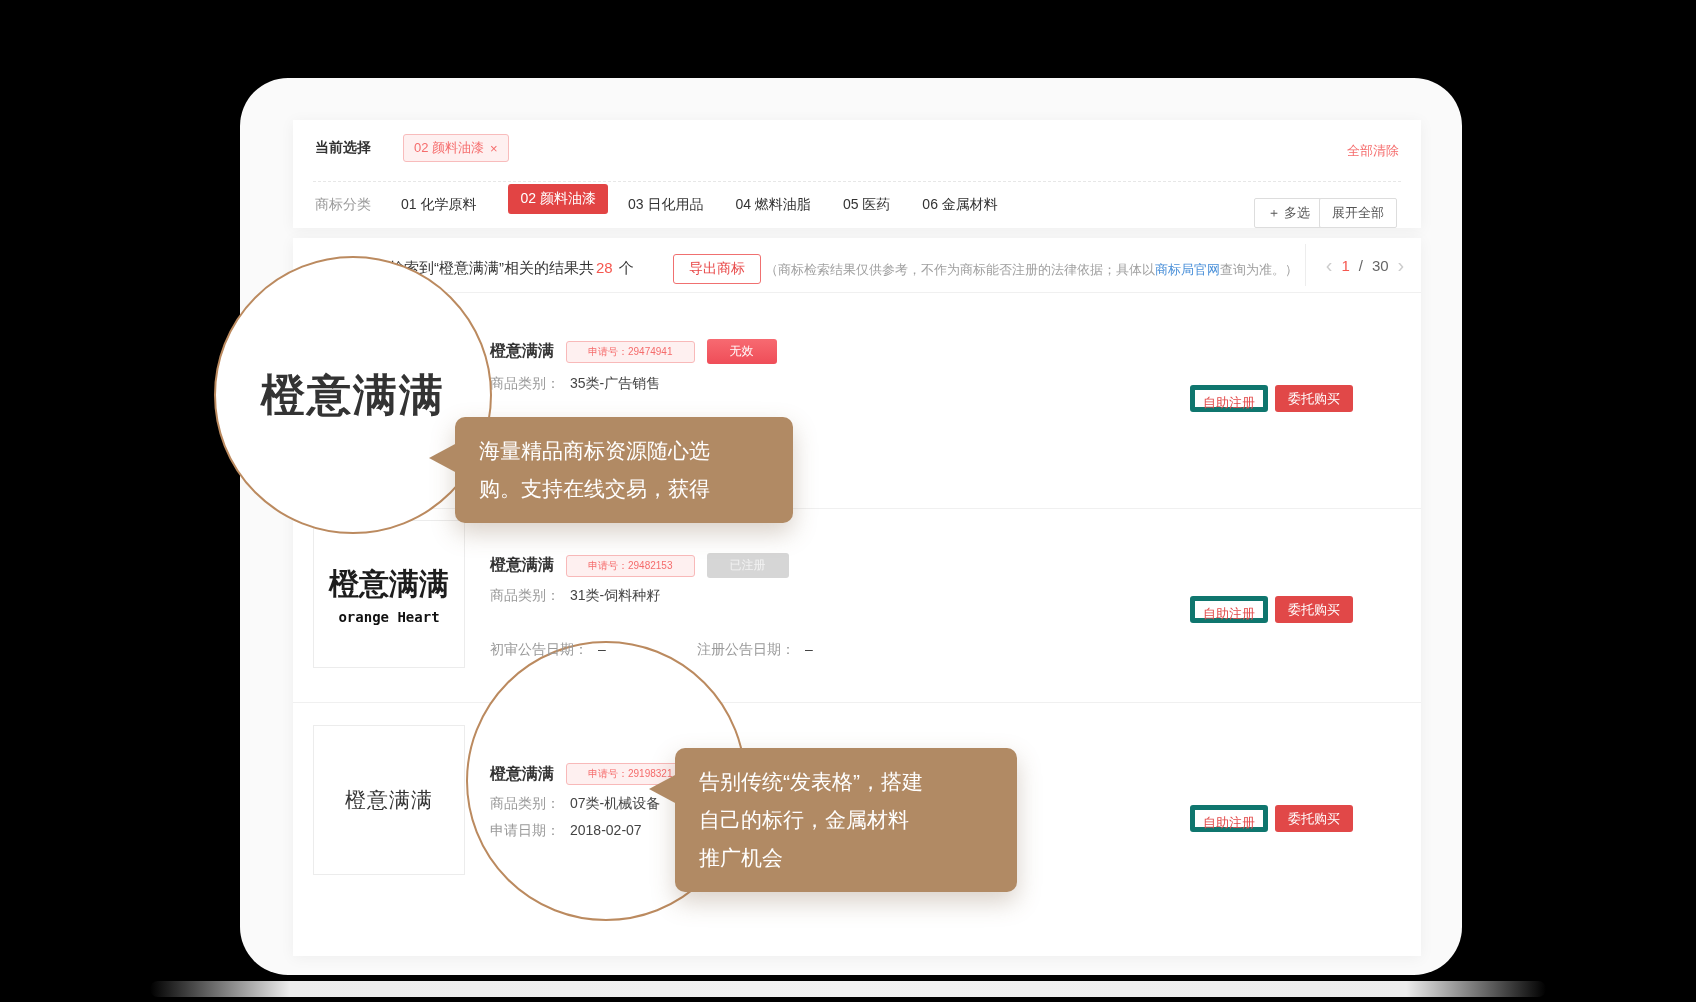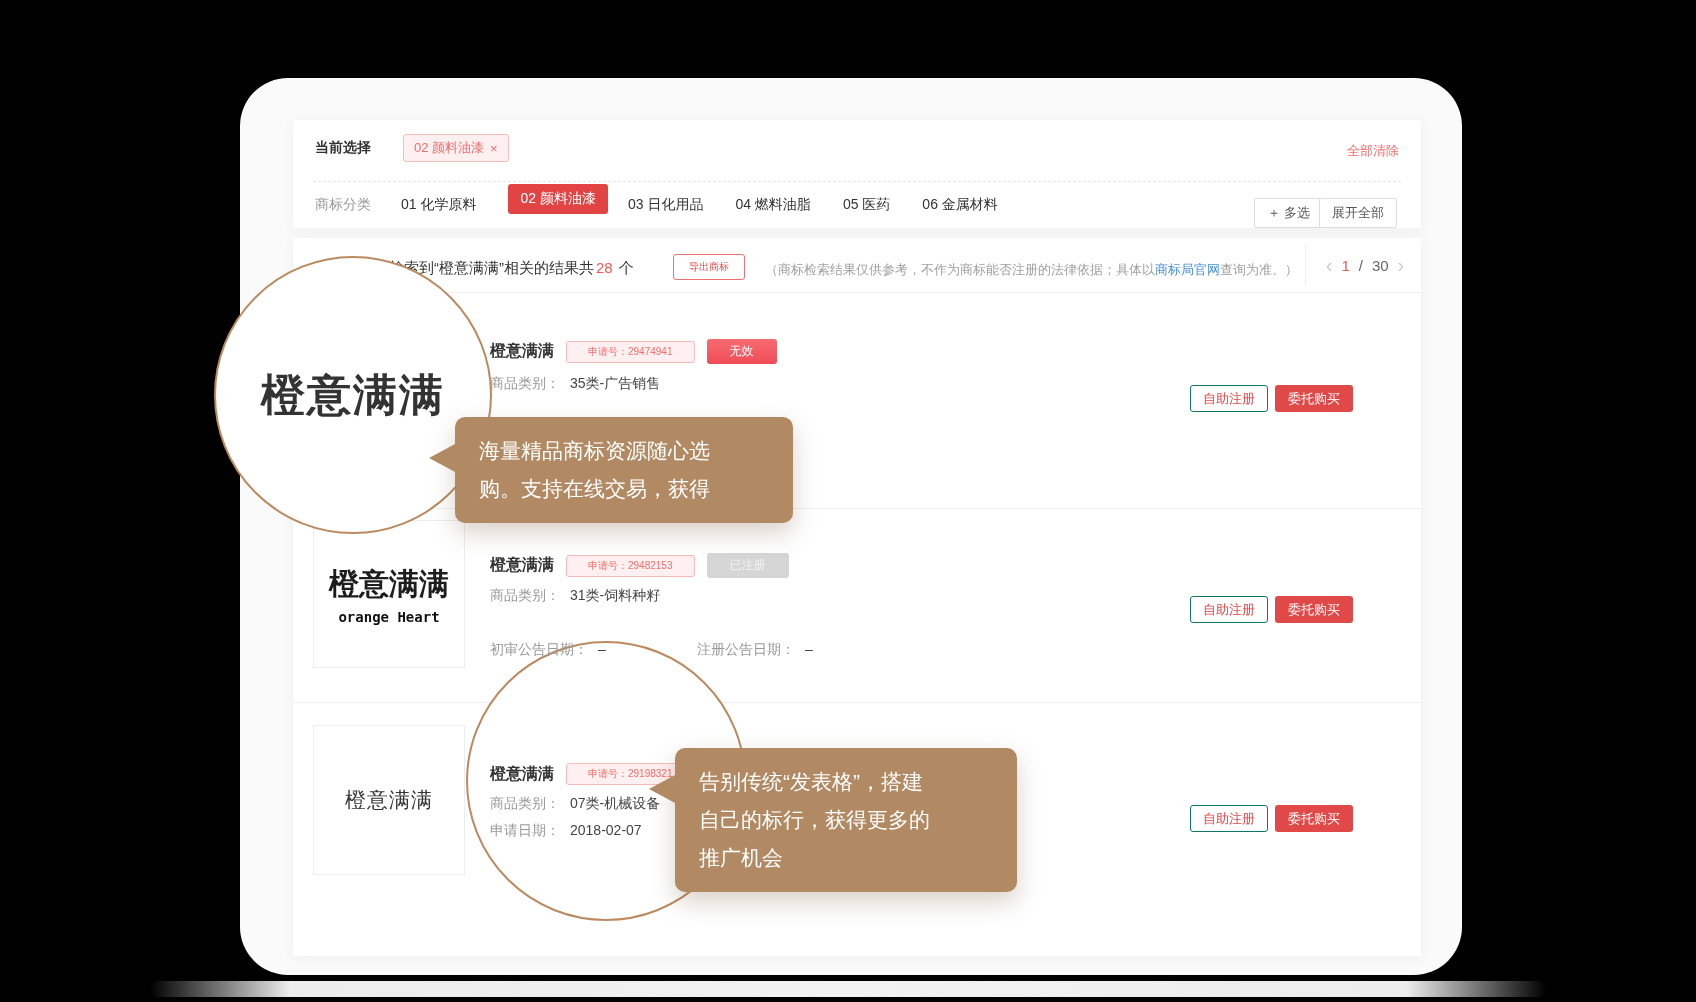--- a/index.html
+++ b/index.html
@@ -26,21 +26,21 @@
   .cat{color:#333;margin-right:32px;cursor:pointer;}
   .cat.selected{background:#e24444;color:#fff;padding:6px 12px;border-radius:3px;margin-right:20px;}
   .mini-btn{position:absolute;top:78px;font-size:13px;color:#555;background:#fff;border:1px solid #ddd;
             border-radius:2px;padding:5px 12px;cursor:pointer;}
   .multi{right:98px;}
   .expand{right:24px;}
 
   
   .summary{position:absolute;left:21px;top:21px;font-size:15px;color:#333;white-space:nowrap;}
   .summary .count{color:#f5574f;margin:0 2px;}
-  .export-btn{position:absolute;left:380px;top:16px;font-size:10px;color:#e84848;background:#fff;
+  .export-btn{position:absolute;left:380px;top:16px;font-size:14px;color:#e84848;background:#fff;
               border:1px solid #f07070;border-radius:3px;padding:5px 15px;cursor:pointer;}
   .disclaimer{position:absolute;left:472px;top:23px;font-size:13px;color:#a0a0a0;white-space:nowrap;}
   .disclaimer .link{color:#4a90d9;cursor:pointer;}
   .vdiv{position:absolute;left:1012px;top:6px;width:1px;height:42px;background:#ededed;}
   .pager{position:absolute;left:1016px;top:0;width:112px;height:54px;display:flex;align-items:center;
          justify-content:center;gap:9px;font-size:15px;}
   .pg-arrow{color:#ccc;font-size:20px;cursor:pointer;line-height:1;}
   .pg-cur{color:#f5574f;}
   .pg-sep,.pg-total{color:#666;}
   .hdr-line{position:absolute;left:0;right:0;top:54px;border-top:1px solid #f0f0f0;}
@@ -53,21 +53,21 @@
              padding:3px 21px;}
   .badge{font-size:12px;color:#fff;border-radius:3px;padding:4px 23px;}
   .badge.invalid{background:linear-gradient(180deg,#f76a71,#ef4d58);}
   .badge.registered{background:#d6d6d6;color:#f2f2f2;}
   .line{position:absolute;left:197px;width:770px;font-size:14px;white-space:nowrap;}
   .lbl{color:#999;margin-right:10px;}
   .val{color:#444;}
   .col2{position:absolute;left:207px;top:0;}
   .btn{position:absolute;width:78px;height:27px;box-sizing:border-box;text-align:center;font-size:13px;
        border-radius:3px;cursor:pointer;}
-  .btn-outline{border:1px solid #0f766e;color:#e14848;background:#fff;line-height:25px;}
+  .btn-outline{border:5px solid #0f766e;color:#e14848;background:#fff;line-height:25px;}
   .btn-solid{background:#e14848;color:#fff;border:none;line-height:27px;}
   .thumb{position:absolute;left:20px;width:152px;background:#fff;border:1px solid #ececec;box-sizing:border-box;
          display:flex;flex-direction:column;align-items:center;justify-content:center;gap:4px;}
   .thumb-cursive{font-family:"DejaVu Serif","Liberation Serif",serif;font-size:30px;font-weight:bold;color:#1d1d1d;}
   .thumb-sub{font-family:"DejaVu Sans Mono","Liberation Mono",monospace;font-size:14px;font-weight:bold;color:#111;}
   .thumb-plain{font-size:21px;color:#333;font-weight:500;letter-spacing:1px;}
   .z20{z-index:20;}
 
   
   .circle{position:absolute;background:#fff;border:2px solid #bb8a5f;border-radius:50%;box-sizing:border-box;}
@@ -190,19 +190,19 @@
     </div>
 
     <div class="tooltip tip1">
       <div class="tip-arrow"></div>
       <span>海量精品商标资源随心选</span>
       <span>购。支持在线交易，获得</span>
     </div>
     <div class="tooltip tip2">
       <div class="tip-arrow"></div>
       <span>告别传统“发表格”，搭建</span>
-      <span>自己的标行，获得更多的</span>
+      <span>自己的标行，金属材料</span>
       <span>推广机会</span>
     </div>
 
   </div>
   <div class="stand"></div>
 </div>
 
 </body></html>

